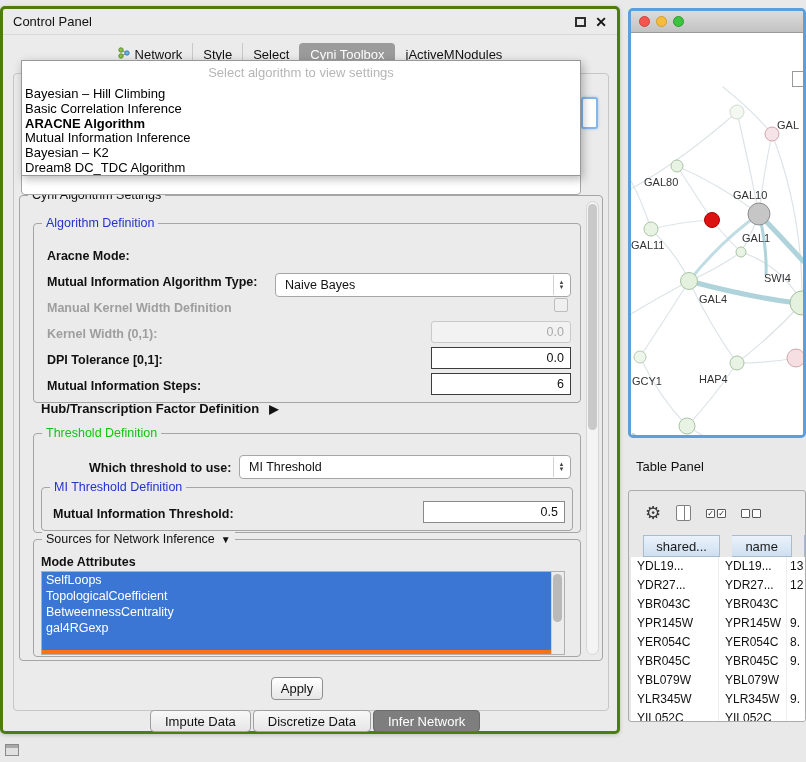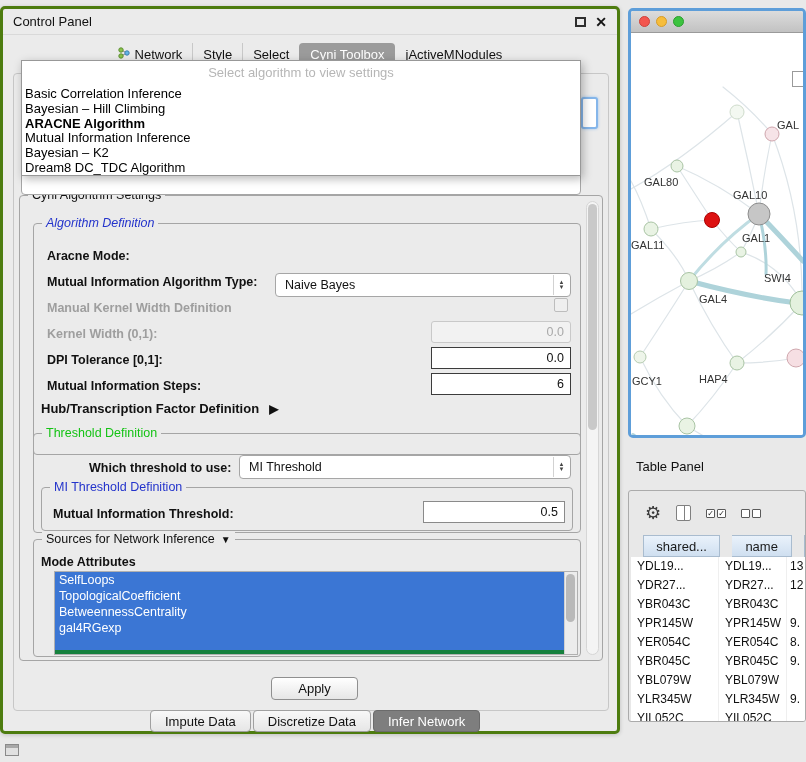--- a/index.html
+++ b/index.html
@@ -38,21 +38,21 @@
   .popup-item{font-size:13px;line-height:14.8px;padding-left:3px;color:#000;white-space:nowrap;}
   .popup-item.bold{font-weight:bold;}
 
   
   .gbox{position:absolute;border:1px solid #a5a5a5;border-radius:4px;}
   .gbox-title{position:absolute;top:-8px;left:8px;background:#ebebeb;padding:0 4px;font-size:12.5px;white-space:nowrap;color:#111;}
   .t-blue{color:#2333cb;}
   .t-green{color:#14c314;}
 
   .settings-box{left:16px;top:186px;width:584px;height:466px;}
-  .algo-box{left:30px;top:214px;width:548px;height:232px;font-style:italic;}
+  .algo-box{left:30px;top:214px;width:548px;height:180px;}
   .thr-box{left:30px;top:424px;width:548px;height:100px;}
   .mi-box{left:38px;top:478px;width:532px;height:44px;}
   .src-box{left:30px;top:530px;width:548px;height:118px;}
 
   .scrollbar{position:absolute;right:3px;top:5px;bottom:5px;width:13px;background:#f4f4f4;
     border:1px solid #d6d6d6;border-radius:7px;}
   .scrollbar .thumb{position:absolute;left:1px;top:2px;width:9px;height:226px;background:#c9c9c9;border-radius:5px;}
 
   .lbl{position:absolute;font-size:12.5px;font-weight:bold;color:#111;white-space:nowrap;}
   .lbl.disabled{color:#9e9e9e;}
@@ -69,29 +69,29 @@
   .field.disabled{background:#f2f2f2;border-color:#c9c9c9;color:#a9a9a9;border-radius:3px;}
 
   .checkbox{position:absolute;left:551px;top:289px;width:14px;height:14px;background:#efefef;
     border:1px solid #bdbdbd;border-radius:2px;}
 
   .hub-row{position:absolute;left:38px;top:392px;font-size:13px;font-weight:bold;color:#111;}
   .hub-row .tri{margin-left:10px;font-size:12px;}
 
   .src-title-caret{font-size:10px;margin-left:6px;}
 
-  .attr-list{position:absolute;left:51px;top:562px;width:524px;height:84px;background:#15803d;
+  .attr-list{position:absolute;left:38px;top:562px;width:524px;height:84px;background:#f97316;
     border:1px solid #b0b0b0;overflow:hidden;padding-left:23px;}
   .attr-items{position:absolute;left:0;top:0;right:13px;}
   .attr-item{height:16px;line-height:16px;padding-left:4px;font-size:12.5px;background:#3b76d4;color:#fff;white-space:nowrap;}
   .attr-item.partial{height:14px;}
   .list-scrollbar{position:absolute;right:0;top:0;bottom:0;width:13px;background:#ececec;border-left:1px solid #d0d0d0;}
   .list-thumb{position:absolute;left:1px;top:2px;width:9px;height:48px;background:#b9b9b9;border-radius:5px;}
 
-  .apply-btn{position:absolute;left:268px;top:668px;width:87px;height:23px;border:1px solid #8f8f8f;border-radius:4px;
+  .apply-btn{position:absolute;left:268px;top:668px;width:52px;height:23px;border:1px solid #8f8f8f;border-radius:4px;
     background:linear-gradient(#ffffff,#e6e6e6);font-size:13px;color:#111;display:flex;align-items:center;justify-content:center;}
 
   .bottom-tabs{position:absolute;left:147px;top:701px;height:22px;display:flex;gap:2px;}
   .seg{padding:0 14px;height:22px;display:flex;align-items:center;font-size:13px;color:#111;
     border:1px solid #a0a0a0;border-radius:4px;background:linear-gradient(#f8f8f8,#e6e6e6);}
   .seg.active{background:#7e7e7e;color:#fff;border-color:#6b6b6b;}
 
   
   .net-window{position:absolute;left:628px;top:8px;width:178px;height:430px;background:#fff;
     border:3px solid #5e9ed9;border-radius:5px;overflow:hidden;}
@@ -171,22 +171,22 @@
         </div>
       </div>
 
     <div class="outer-box"></div>
     <div class="combo-sliver"></div>
     <div class="focus-sliver"></div>
 
     <div class="algo-popup">
       <div class="popup-placeholder">Select algorithm to view settings</div>
       <div>
+          <div class="popup-item">Bayesian – Hill Climbing</div>
           <div class="popup-item">Basic Correlation Inference</div>
-          <div class="popup-item">Bayesian – Hill Climbing</div>
           <div class="popup-item bold">ARACNE Algorithm</div>
           <div class="popup-item">Mutual Information Inference</div>
           <div class="popup-item">Bayesian – K2</div>
           <div class="popup-item">Dream8 DC_TDC Algorithm</div>
         </div>
     </div>
 
     <div class="gbox settings-box">
       <span class="gbox-title">Cyni Algorithm Settings</span>
       <div class="scrollbar">

